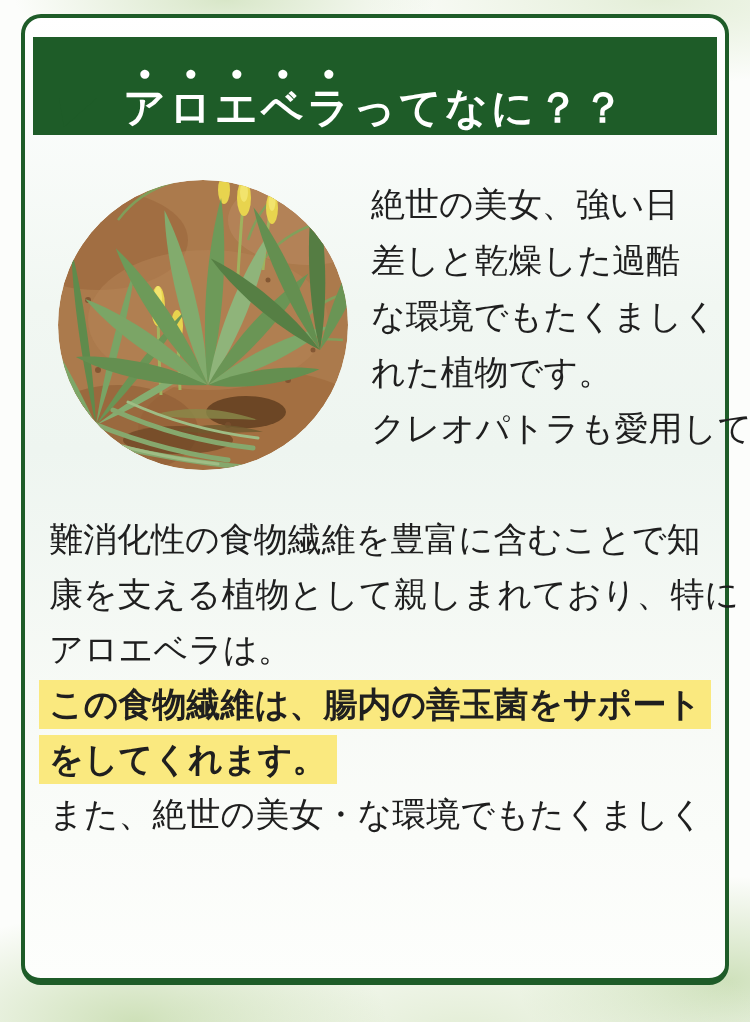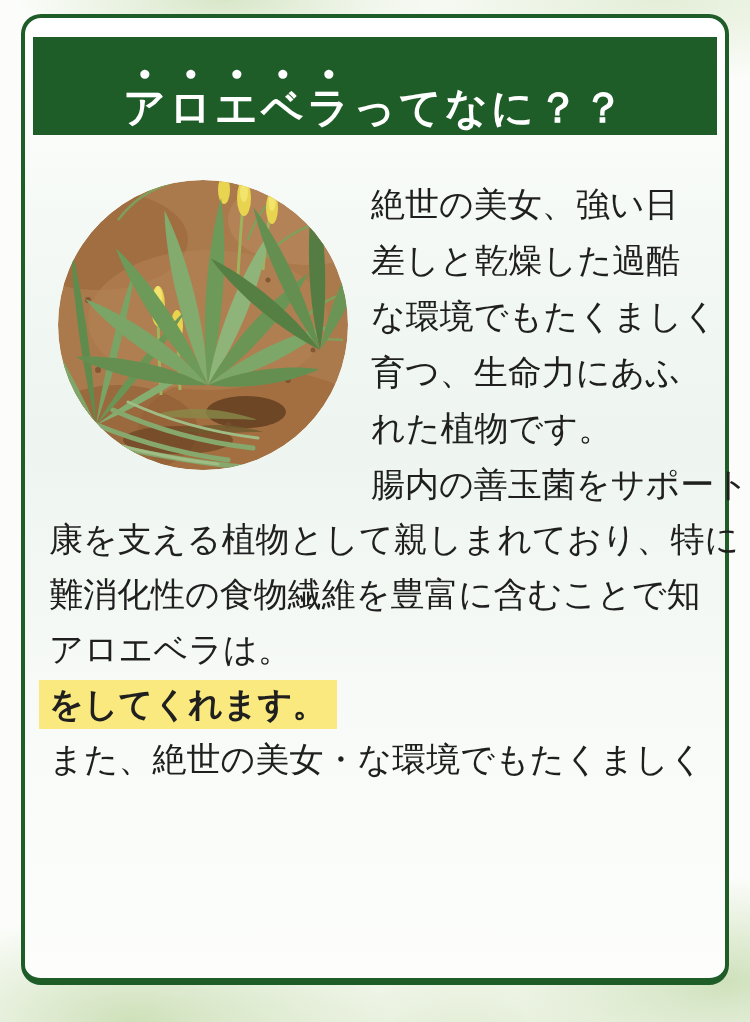--- a/index.html
+++ b/index.html
@@ -176,25 +176,25 @@
           <path d="M70,222 C 105,238 150,252 200,258"></path>
         </g>
       </g>
     </svg>
   </div>
 
   <div class="col-right">
     <div class="line">絶世の美女、強い日</div>
     <div class="line">差しと乾燥した過酷</div>
     <div class="line">な環境でもたくましく</div>
-    <div class="line">育つ、生命力にあふ</div>
     <div class="line">れた植物です。</div>
-    <div class="line">腸内の善玉菌をサポート</div>
+    <div class="line">クレオパトラも愛用して</div>
   </div>
 
   <div class="body-text">
+    <div class="line">難消化性の食物繊維を豊富に含むことで知</div>
     <div class="line">康を支える植物として親しまれており、特に</div>
-    <div class="line">難消化性の食物繊維を豊富に含むことで知</div>
     <div class="line">アロエベラは。</div>
+    <div class="line"><span class="hl">この食物繊維は、腸内の善玉菌をサポート</span></div>
     <div class="line"><span class="hl">をしてくれます。</span></div>
     <div class="line">また、絶世の美女・な環境でもたくましく</div>
   </div>
 </div>
 
 </body></html>

